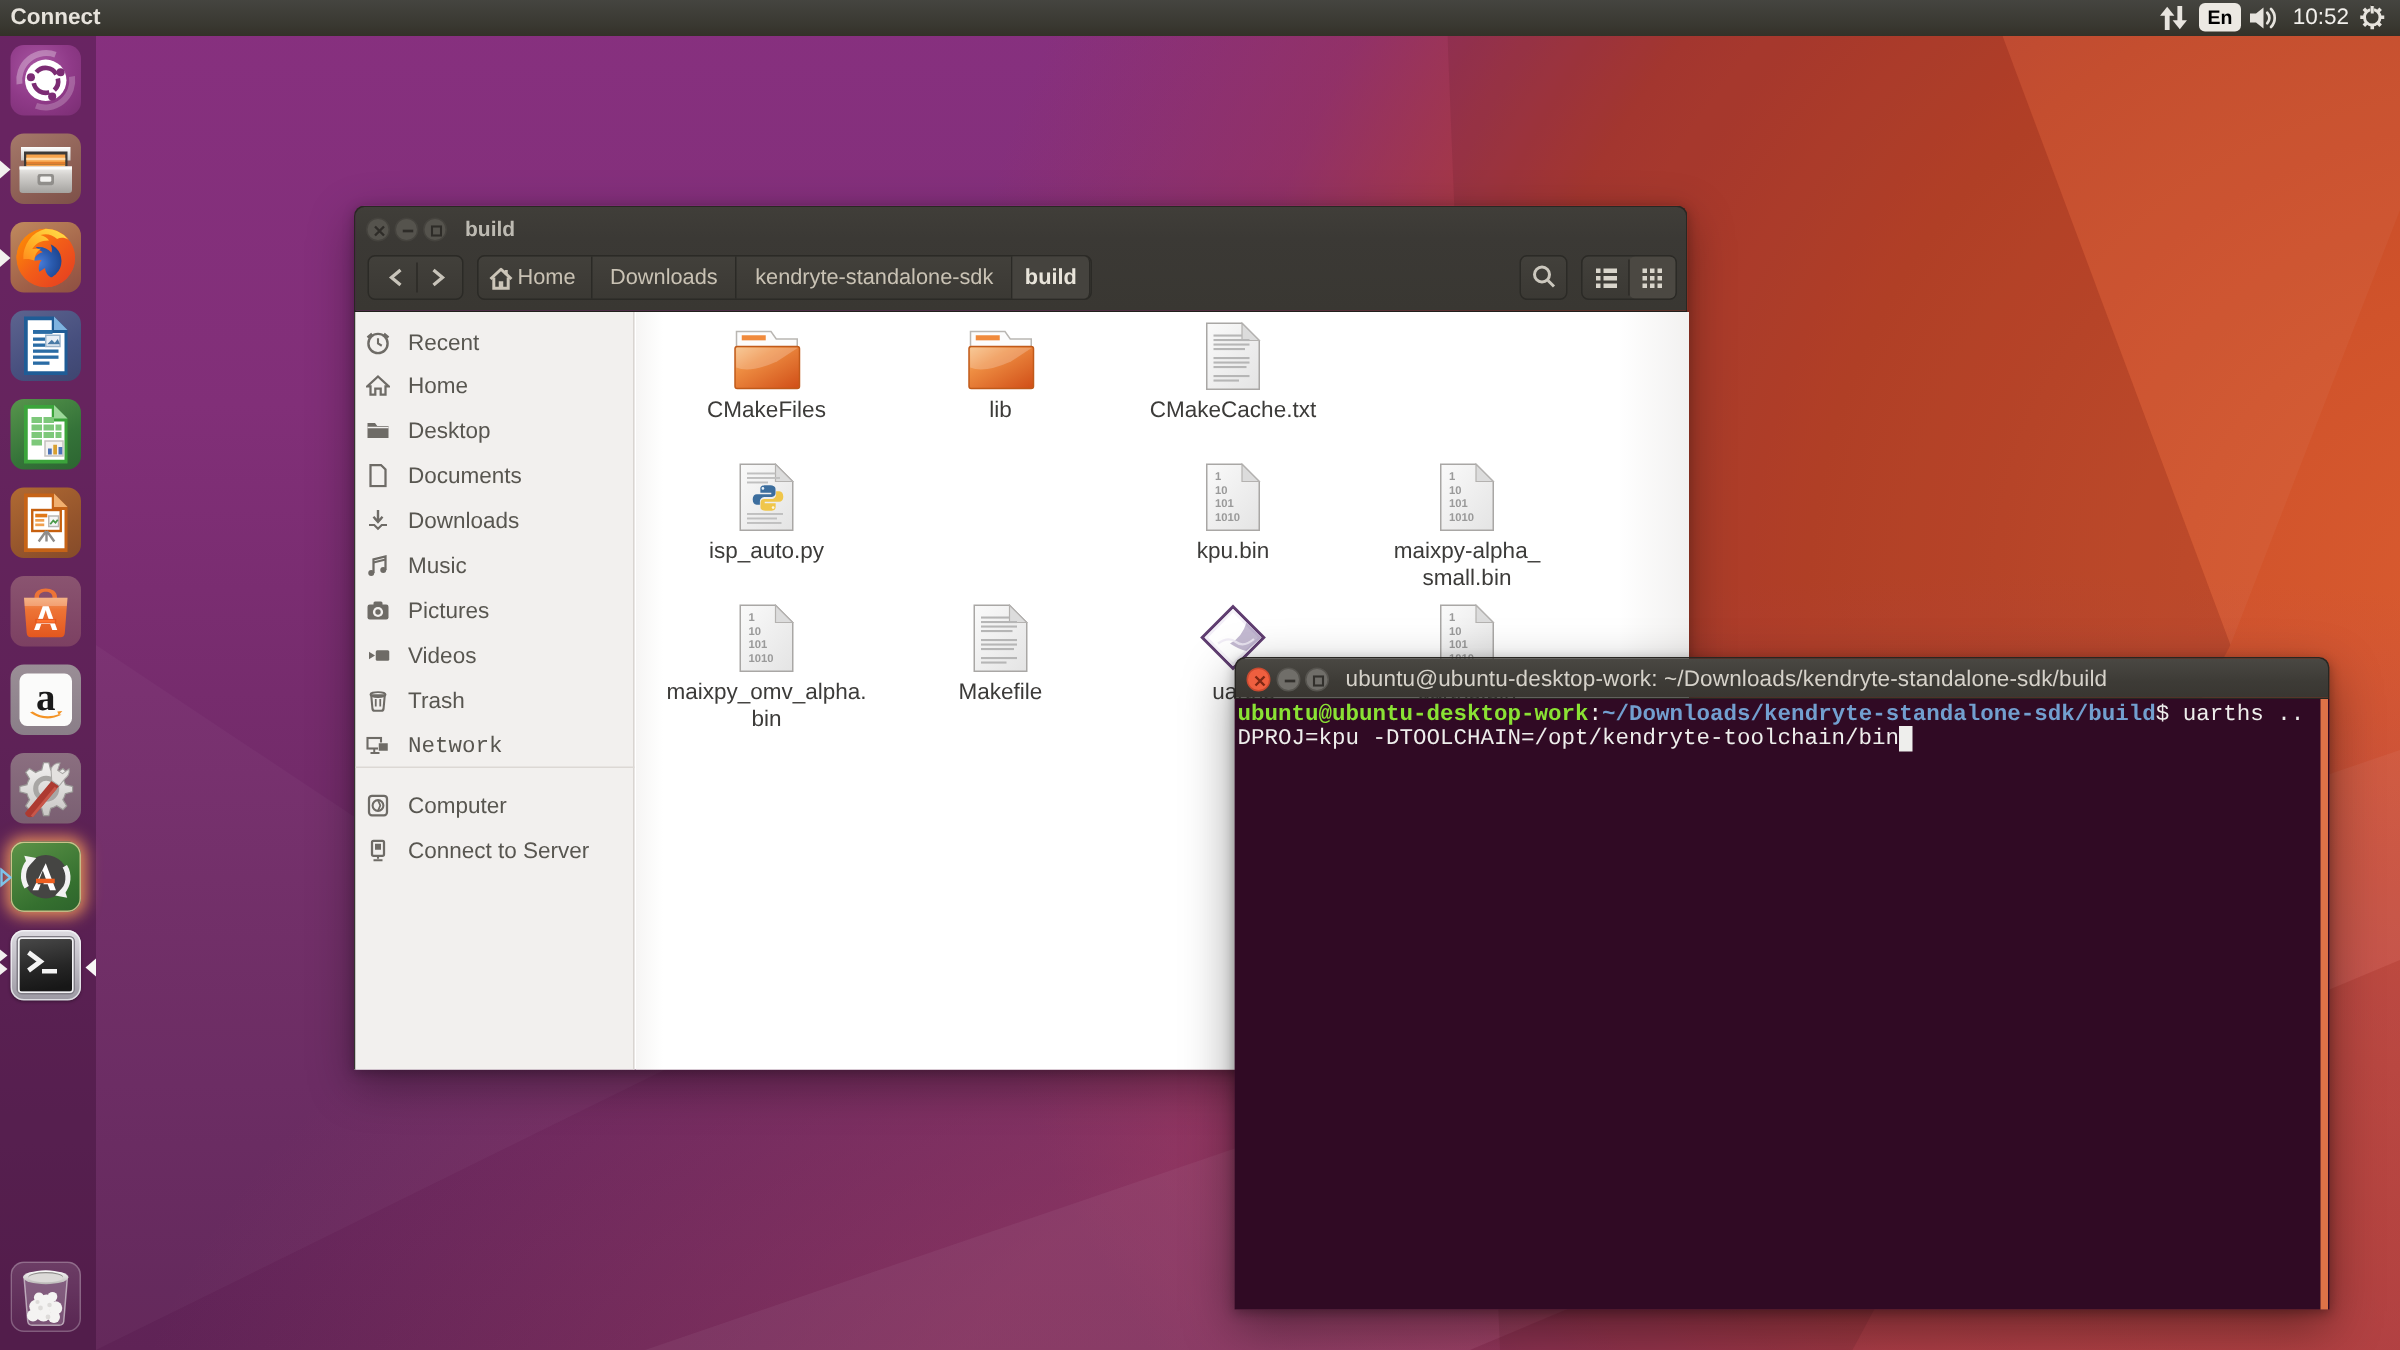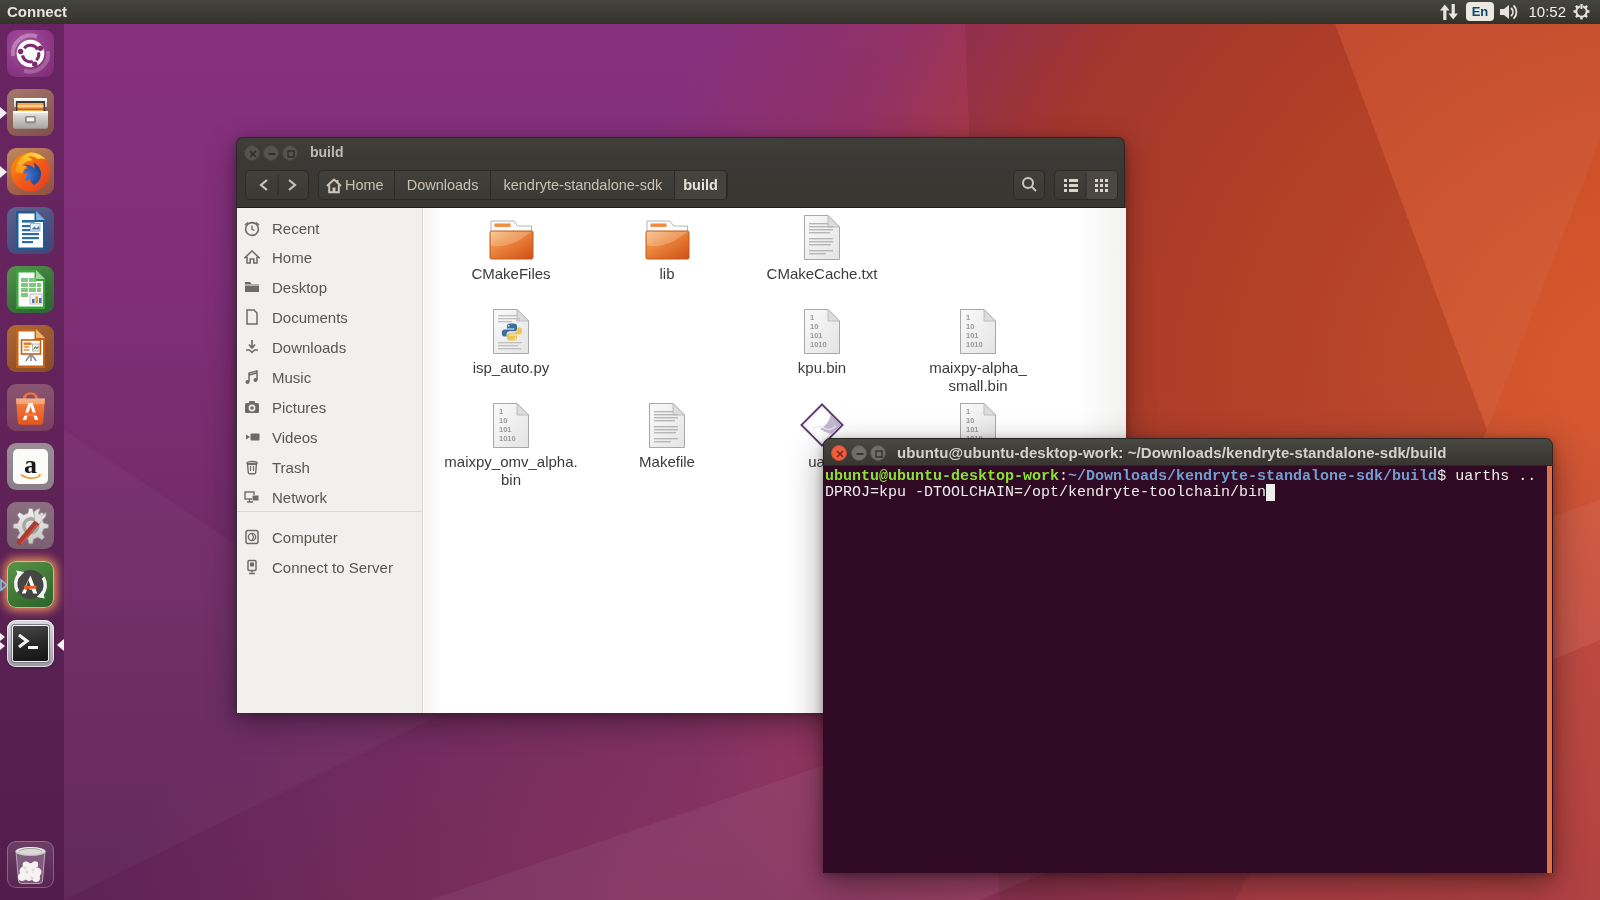--- a/index.html
+++ b/index.html
@@ -50,21 +50,21 @@
   .cell { position:absolute; width:156px; text-align:center; }
   .cell .ib { height:53px; display:flex; align-items:flex-end; justify-content:center; }
   .cell .lbl { margin-top:4px; font-size:15px; color:#3c3b39; line-height:18px; }
 
   
   #term { position:absolute; left:823px; top:438px; width:730px; height:435px;
     border-radius:7px 7px 0 0; box-shadow:0 12px 34px rgba(0,0,0,0.4), 0 2px 8px rgba(0,0,0,0.3); }
   #thead { position:absolute; left:0; top:0; width:100%; height:28px;
     background:linear-gradient(#4a4843,#3d3b36 60%,#393631);
     border-radius:7px 7px 0 0; border:1px solid #282622; }
-  #ttitle { position:absolute; left:73px; top:5px; font-size:15px; letter-spacing:0.1px; font-weight:bold; color:#d6d2ca; width:660px; }
+  #ttitle { position:absolute; left:73px; top:5px; font-size:15px; letter-spacing:0.1px; font-weight:normal; color:#d6d2ca; width:660px; }
   #tbody { position:absolute; left:0; top:28px; width:730px; height:407px; background:#300a24; }
   #tscroll { position:absolute; right:1px; top:0; width:5px; height:407px; background:#de7247; }
   #ttext { position:absolute; left:2px; top:3px; font-family:"Liberation Mono", monospace;
     font-size:15px; line-height:16.4px; color:#eeeeec; white-space:pre; font-weight:bold; letter-spacing:0; }
   #ttext .g { color:#8ae234; } #ttext .b { color:#729fcf; } #ttext .w { color:#eeeeec; font-weight:normal; }
 </style>
 </head>
 <body>
 <div id="desk">
   <div class="facet" style="background:rgba(255,255,255,0.032); clip-path:polygon(64px 430px, 470px 700px, 64px 900px);"></div>
@@ -78,21 +78,21 @@
   <span class="appname">Connect</span>
   <svg width="22" height="20" style="position:absolute;right:140px;top:2px;" viewBox="0 0 22 20">
     <g fill="#e8e5df">
       <rect x="5.2" y="7" width="3.2" height="11"></rect>
       <path d="M2 8.5 L6.8 2.5 L11.6 8.5 Z"></path>
       <rect x="13.6" y="2" width="3.2" height="11"></rect>
       <path d="M10.4 11.5 L15.2 17.5 L20 11.5 Z"></path>
     </g>
   </svg>
   <div style="position:absolute;right:106px;top:2px;width:28px;height:19px;background:#ece9e3;border-radius:4px;
-       color:#0c4a6e;font-size:13px;font-weight:bold;text-align:center;line-height:19px;">En</div>
+       color:#000000;font-size:13px;font-weight:bold;text-align:center;line-height:19px;">En</div>
   <svg width="22" height="18" style="position:absolute;right:80px;top:3px;" viewBox="0 0 22 18">
     <path d="M2 6 h4 l5-4 v14 l-5-4 H2 Z" fill="#e6e3dd"></path>
     <path d="M13.5 5.5 a5 5 0 0 1 0 7 M16 3 a8.5 8.5 0 0 1 0 12" stroke="#e6e3dd" stroke-width="1.8" fill="none" stroke-linecap="round"></path>
   </svg>
   <span style="position:absolute;right:34px;top:3px;font-weight:normal;font-size:15px;color:#f2f0ec;">10:52</span>
   <svg width="19" height="19" style="position:absolute;right:9px;top:2px;" viewBox="0 0 19 19">
     <g fill="none" stroke="#e6e3dd" stroke-width="2">
       <circle cx="9.5" cy="9.5" r="5.2"></circle>
     </g>
     <g stroke="#e6e3dd" stroke-width="2.4">
@@ -448,21 +448,21 @@
           </svg>Pictures</div>
       <div class="srow" style="top:219px;"><svg width="16" height="16" viewBox="0 0 16 16">
             <path d="M2 5.5 L6 8 L2 10.5 Z" fill="#6e6b66"></path>
             <rect x="6.5" y="4.5" width="9" height="7" rx="1" fill="#6e6b66"></rect>
           </svg>Videos</div>
       <div class="srow" style="top:249px;"><svg width="16" height="16" viewBox="0 0 16 16">
             <path d="M3.5 4.5 h9 l-0.8 9 a1.5 1.5 0 0 1 -1.5 1.3 h-4.4 a1.5 1.5 0 0 1 -1.5 -1.3 Z" fill="none" stroke="#6e6b66" stroke-width="1.4"></path>
             <ellipse cx="8" cy="4" rx="5" ry="1.6" fill="none" stroke="#6e6b66" stroke-width="1.3"></ellipse>
             <path d="M6.5 7 v5 M9.5 7 v5" stroke="#6e6b66" stroke-width="1.2"></path>
           </svg>Trash</div>
-      <div class="srow" style="top:279px;"><svg width="16" height="16" viewBox="0 0 16 16">
+      <div class="srow" style="top:279px;font-family:Liberation Mono, monospace;"><svg width="16" height="16" viewBox="0 0 16 16">
             <rect x="1" y="3" width="9" height="7" fill="none" stroke="#6e6b66" stroke-width="1.4"></rect>
             <rect x="8" y="6" width="7" height="6" fill="#f2f0ee"></rect>
             <rect x="8.5" y="6.5" width="6" height="5" fill="#6e6b66"></rect>
             <path d="M3 13 h6 M5.5 10 v3" stroke="#6e6b66" stroke-width="1.3"></path>
           </svg>Network</div>
       <div style="position:absolute; left:0; top:303px; width:186px; height:1px; background:#dcd8d4;"></div>
       <div class="srow" style="top:319px;"><svg width="16" height="16" viewBox="0 0 16 16">
             <rect x="2" y="1.5" width="12" height="13" rx="2" fill="none" stroke="#6e6b66" stroke-width="1.5"></rect>
             <circle cx="8" cy="8" r="3.6" fill="none" stroke="#6e6b66" stroke-width="1.4"></circle>
             <path d="M8 4.4 L9.5 8 L8 11.6" fill="none" stroke="#6e6b66" stroke-width="1.2"></path>

